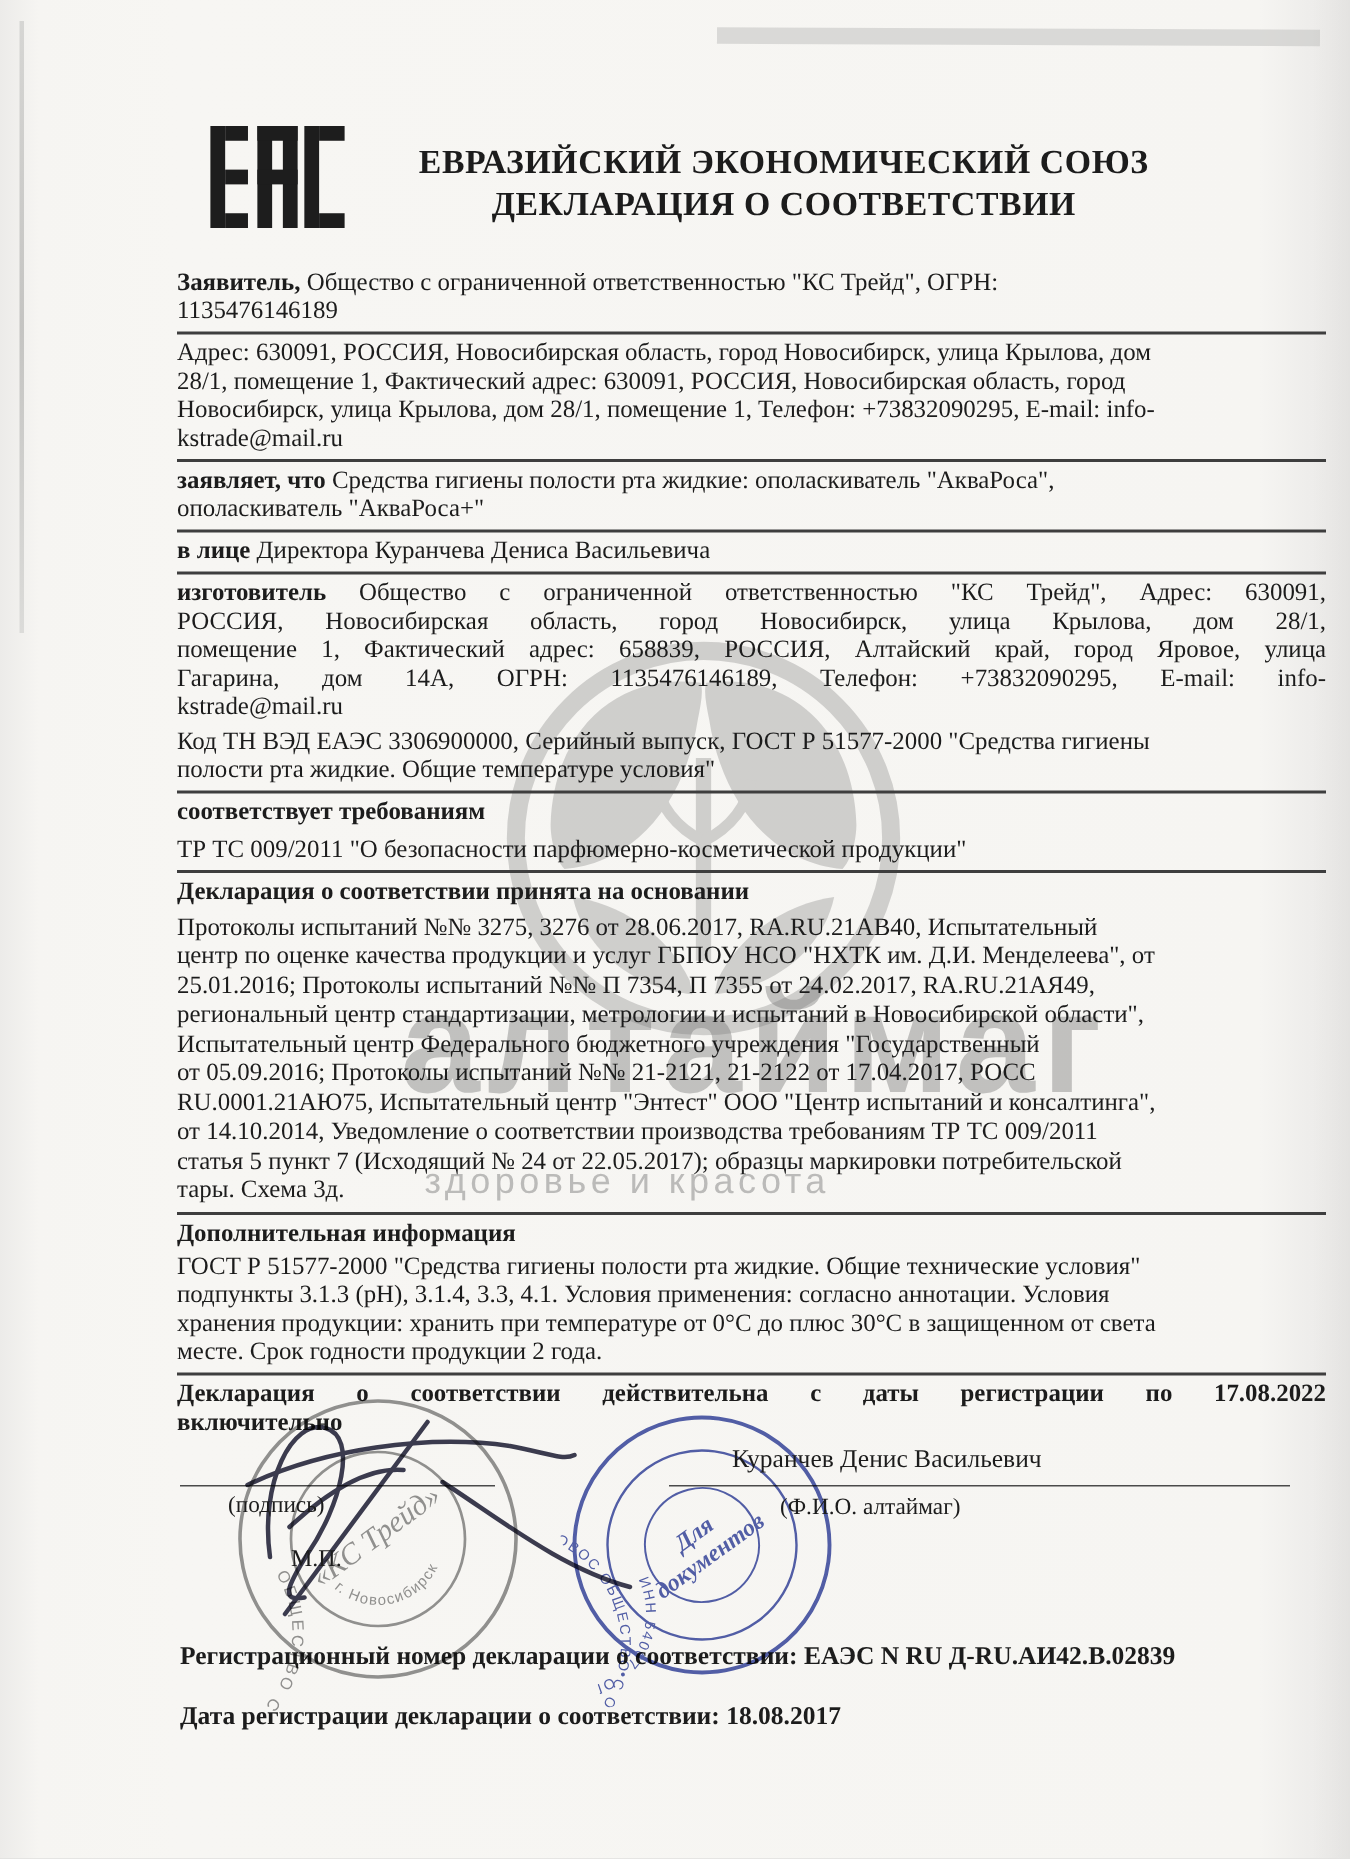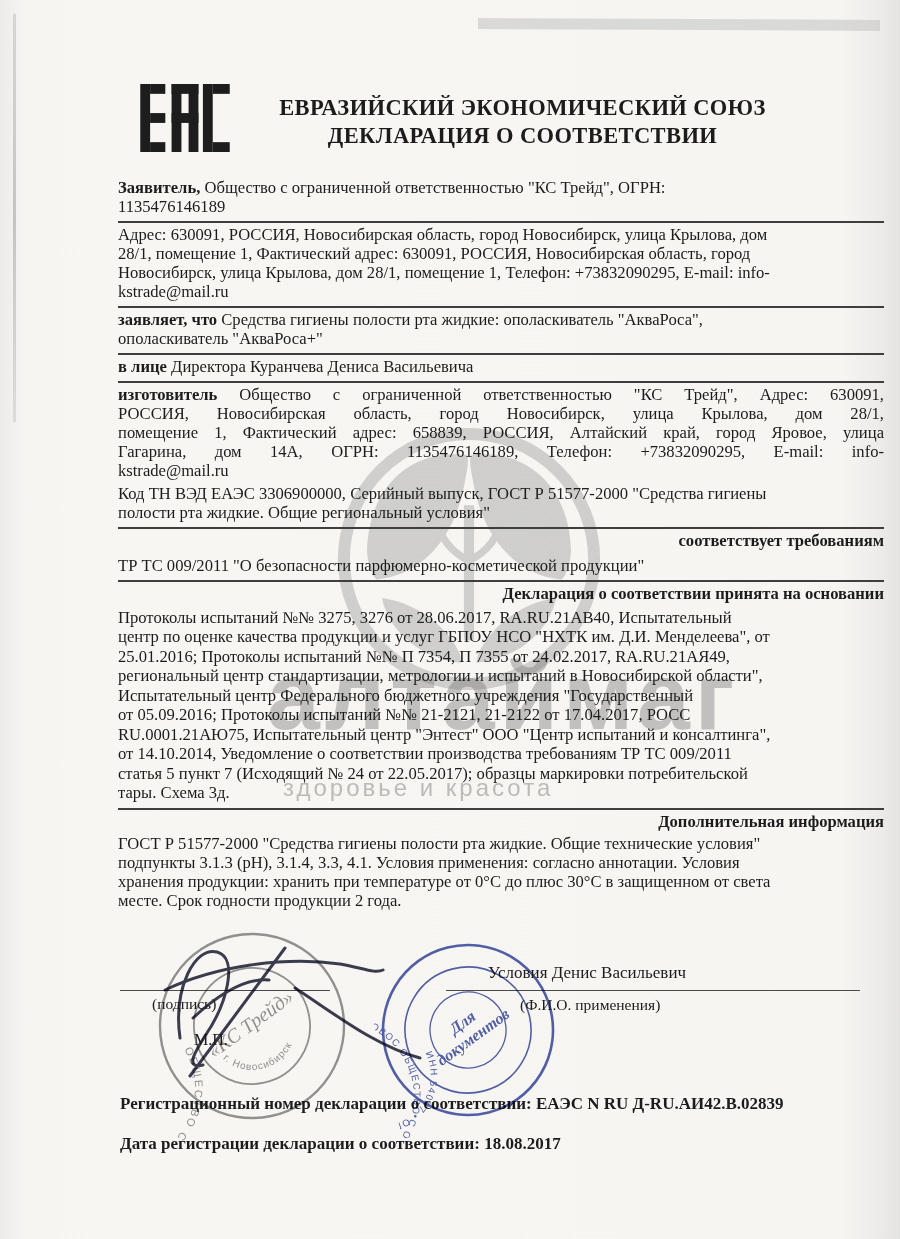--- a/index.html
+++ b/index.html
@@ -19,21 +19,21 @@
   .wm-tagline{left:283px;top:774px;font-family:"Liberation Sans",sans-serif;font-size:24px;letter-spacing:3px;color:rgba(128,128,128,.5);white-space:nowrap;}
   
   .eac{position:absolute;left:140px;top:84px;z-index:2;}
   .title{position:absolute;left:230px;top:94px;width:585px;text-align:center;z-index:2;
          font-weight:bold;font-size:22.5px;line-height:1.24;letter-spacing:.4px;}
   
   .doc{position:absolute;left:118px;top:176px;width:766px;z-index:2;font-size:16.6px;line-height:19px;}
   .sec{padding:2px 0 5px;}
   .sec + .sec{border-top:2px solid #3e3e3e;}
   .ln{min-height:19px;}
-  .lbl{font-weight:bold;text-align:right;}
+  .lbl{font-weight:bold;}
   .just{text-align:justify;text-align-last:justify;}
   .gap{height:4px;}
   .basis .ln{line-height:19.5px;}
   .validity{font-weight:bold;}
   
   .abs{position:absolute;z-index:2;}
   .sigline{border-top:1.6px solid #4a4a4a;height:0;}
   .small{font-size:15.5px;}
   .z4{z-index:4;}
   
@@ -112,21 +112,21 @@
     </div>
 
     <div class="sec">
       <div class="ln just"><span class="lbl">изготовитель</span> <span>Общество с ограниченной ответственностью "КС Трейд", Адрес: 630091,</span></div>
       <div class="ln just">РОССИЯ, Новосибирская область, город Новосибирск, улица Крылова, дом 28/1,</div>
       <div class="ln just">помещение 1, Фактический адрес: 658839, РОССИЯ, Алтайский край, город Яровое, улица</div>
       <div class="ln just">Гагарина, дом 14А, ОГРН: 1135476146189, Телефон: +73832090295, E-mail: info-</div>
       <div class="ln">kstrade@mail.ru</div>
       <div class="gap"></div>
       <div class="ln">Код ТН ВЭД ЕАЭС 3306900000, Серийный выпуск, ГОСТ Р 51577-2000 "Средства гигиены</div>
-      <div class="ln">полости рта жидкие. Общие региональный условия"</div>
+      <div class="ln">полости рта жидкие. Общие температуре условия"</div>
     </div>
 
     <div class="sec">
       <div class="ln lbl">соответствует требованиям</div>
       <div style="height:6px"></div>
       <div class="ln">ТР ТС 009/2011 "О безопасности парфюмерно-косметической продукции"</div>
     </div>
 
     <div class="sec basis">
       <div class="ln lbl">Декларация о соответствии принята на основании</div>
@@ -145,29 +145,33 @@
 
     <div class="sec">
       <div class="ln lbl">Дополнительная информация</div>
       <div style="height:3px"></div>
       <div class="ln">ГОСТ Р 51577-2000 "Средства гигиены полости рта жидкие. Общие технические условия"</div>
       <div class="ln">подпункты 3.1.3 (рН), 3.1.4, 3.3, 4.1. Условия применения: согласно аннотации. Условия</div>
       <div class="ln">хранения продукции: хранить при температуре от 0°С до плюс 30°С в защищенном от света</div>
       <div class="ln">месте. Срок годности продукции 2 года.</div>
     </div>
 
+    <div class="sec validity">
+      <div class="ln just">Декларация о соответствии  действительна с даты регистрации по 17.08.2022</div>
+      <div class="ln">включительно</div>
+    </div>
   </div>
 
   <div class="abs sigline" style="left:120px;top:990px;width:210px;"></div>
   <div class="abs small z4" style="left:152px;top:995px;">(подпись)</div>
   <div class="abs z4" style="left:194px;top:1031px;font-size:16px;">М.П.</div>
 
-  <div class="abs z4" style="left:488px;top:963px;font-size:17px;">Условия Денис Васильевич</div>
+  <div class="abs z4" style="left:488px;top:963px;font-size:17px;">Куранчев Денис Васильевич</div>
   <div class="abs sigline" style="left:446px;top:990px;width:414px;"></div>
-  <div class="abs small z4" style="left:520px;top:996px;">(Ф.И.О. применения)</div>
+  <div class="abs small z4" style="left:520px;top:996px;">(Ф.И.О. алтаймаг)</div>
 
   <svg class="stamp stamp-gray" width="200" height="200" viewBox="0 0 200 200">
     <g fill="none" stroke="#777777">
       <circle cx="100" cy="100" r="92" stroke-width="2.4"></circle>
       <circle cx="100" cy="100" r="58" stroke-width="1.8"></circle>
     </g>
     <defs>
       <path id="grayRing" d="M 25,100 A 75,75 0 1 1 24.9,99.8"></path>
       <path id="grayCity" d="M 56,100 A 44,44 0 0 0 144,100"></path>
     </defs>

